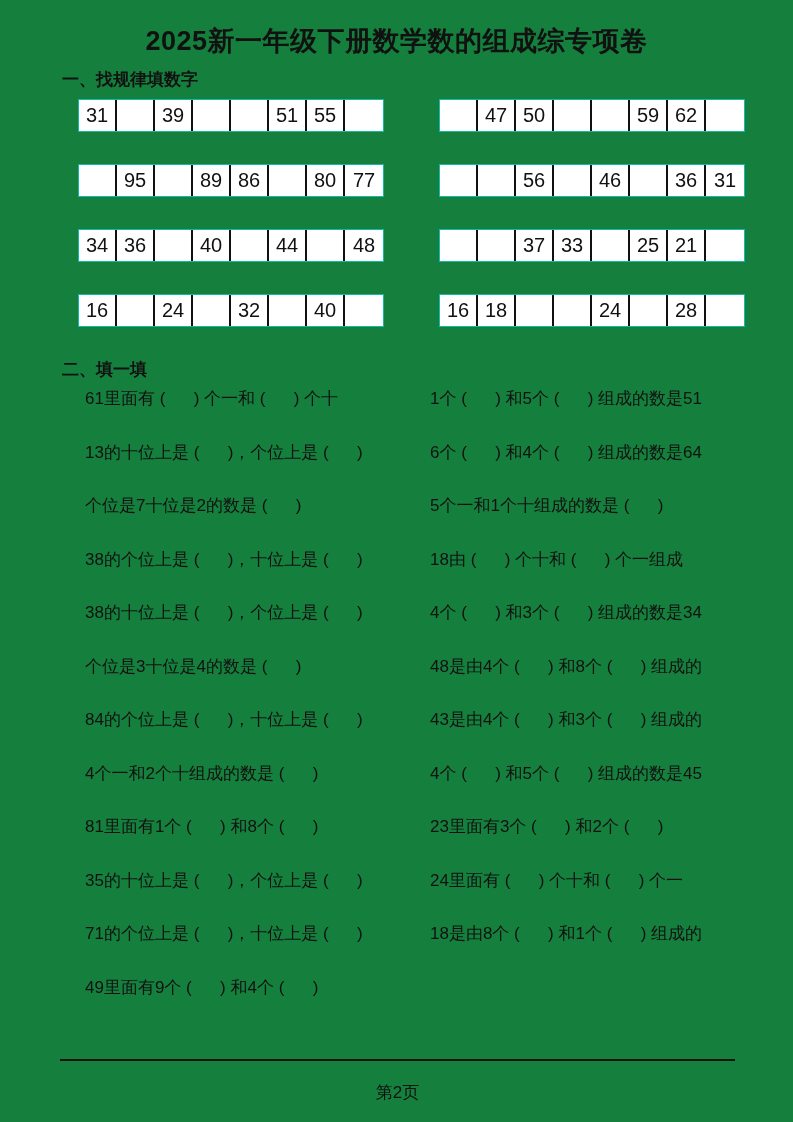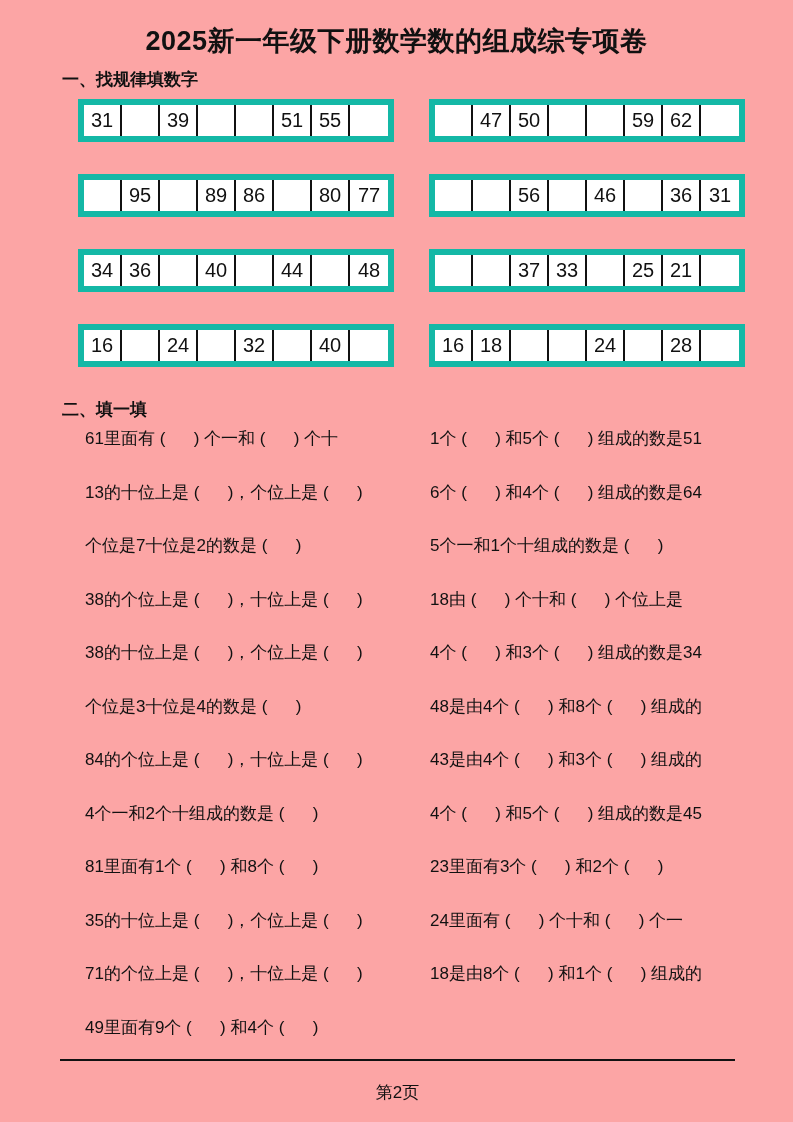--- a/index.html
+++ b/index.html
@@ -2,21 +2,21 @@
 <html><head>
 <meta charset="utf-8">
 <style>
   * { margin: 0; padding: 0; box-sizing: border-box; }
   html, body { background: #e9e9e9; }
   body { font-family: "Liberation Sans", sans-serif; color: #111; }
   .page {
     position: relative;
     width: 793px; height: 1122px;
     margin: 0 auto;
-    background: #fca5a5;
+    background: #15803d;
     overflow: hidden;
     padding-top: 24px;
   }
   .title {
     font-size: 27px;
     font-weight: bold;
     text-align: center;
     line-height: 34px;
     letter-spacing: 0.5px;
   }
@@ -45,21 +45,21 @@
   .section-heading.s1 { margin-top: 12px; font-family: Liberation Mono, monospace; }
   .section-heading.s2 { margin-top: 13px; }
   .seq-rows { margin: 7px 30px 0 78px; width: 667px; }
   .seq-row {
     display: flex;
     justify-content: space-between;
     margin-bottom: 32px;
   }
   .seq-table {
     display: flex;
-    border: 6px solid #14b8a6;
+    border: 1px solid #14b8a6;
     background: #fff;
   }
   .seq-cell {
     width: 38px; height: 31px;
     border-right: 2px solid #111;
     font-size: 20px;
     line-height: 31px;
     text-align: center;
     font-weight: 500;
   }
@@ -191,21 +191,21 @@
   <div class="section-heading s2">二、填一填</div>
 
   <div class="questions">
       <div class="question">61里面有 (      ) 个一和 (      ) 个十</div>
       <div class="question">1个 (      ) 和5个 (      ) 组成的数是51</div>
       <div class="question">13的十位上是 (      )，个位上是 (      )</div>
       <div class="question">6个 (      ) 和4个 (      ) 组成的数是64</div>
       <div class="question">个位是7十位是2的数是 (      )</div>
       <div class="question">5个一和1个十组成的数是 (      )</div>
       <div class="question">38的个位上是 (      )，十位上是 (      )</div>
-      <div class="question">18由 (      ) 个十和 (      ) 个位上是</div>
+      <div class="question">18由 (      ) 个十和 (      ) 个一组成</div>
       <div class="question">38的十位上是 (      )，个位上是 (      )</div>
       <div class="question">4个 (      ) 和3个 (      ) 组成的数是34</div>
       <div class="question">个位是3十位是4的数是 (      )</div>
       <div class="question">48是由4个 (      ) 和8个 (      ) 组成的</div>
       <div class="question">84的个位上是 (      )，十位上是 (      )</div>
       <div class="question">43是由4个 (      ) 和3个 (      ) 组成的</div>
       <div class="question">4个一和2个十组成的数是 (      )</div>
       <div class="question">4个 (      ) 和5个 (      ) 组成的数是45</div>
       <div class="question">81里面有1个 (      ) 和8个 (      )</div>
       <div class="question">23里面有3个 (      ) 和2个 (      )</div>

